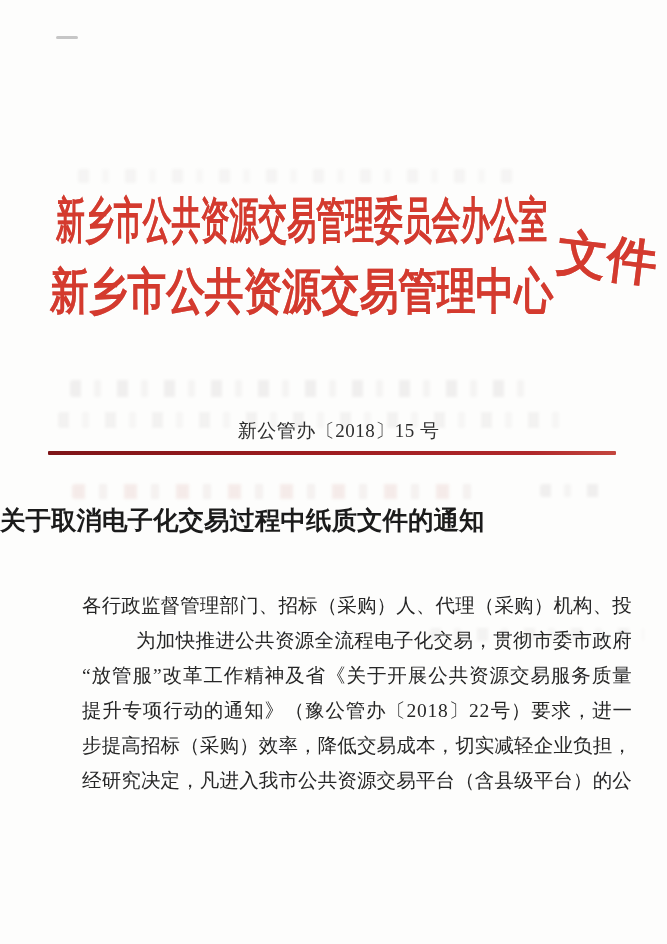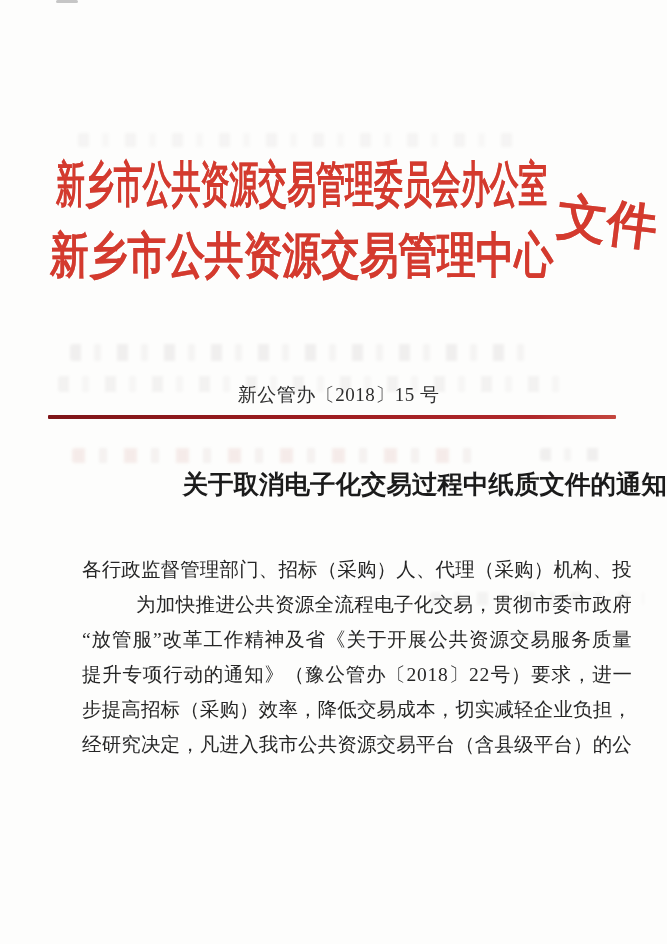--- a/index.html
+++ b/index.html
@@ -1,19 +1,20 @@
 <!DOCTYPE html>
 <html style="--header-red: #d43a2e; --separator-red: #9c1c1f; --title-text: #1b1b1b; --body-text: #262626; --page-bg: #fdfdfc;"><head>
 <meta charset="utf-8">
 <style>
   html,body{margin:0;padding:0;background:var(--page-bg,#fdfdfc);}
   .page{
     position:relative; width:667px; height:780px; overflow:hidden;
     background:var(--page-bg,#fdfdfc);
     font-family:"Liberation Serif","DejaVu Serif",serif;
+    margin-top:36px;
   }
   
   .org-line{
     position:absolute; white-space:nowrap; font-weight:700;
     color:var(--header-red,#d43a2e); font-size:49px; line-height:54px;
     transform-origin:left center;
     text-shadow:0 0 .5px rgba(190,40,30,.6);
   }
   .org1{ left:56px; top:158px; transform:scaleX(0.59); }
   .org2{ left:50px; top:229px; transform:scaleX(0.79); }
@@ -30,21 +31,21 @@
     transform:translateX(5px);
   }
   
   .red-line{
     position:absolute; left:48px; top:415px; width:568px; height:4px;
     background:linear-gradient(90deg,#7e1518,#9c1c1f 45%,#b0282b 85%,#c4463e);
     border-radius:1px;
   }
   
   .title{
-    position:absolute; left:0; right:0; top:466px; margin:0; text-align:right;
+    position:absolute; left:0; right:0; top:466px; margin:0; text-align:left;
     font-size:25.5px; font-weight:700; line-height:38px;
     color:var(--title-text,#1b1b1b);
   }
   
   .body-text{ position:absolute; left:82px; top:552px; width:550px; }
   .body-line{
     height:35px; line-height:35px; font-size:19.5px;
     color:var(--body-text,#262626); white-space:nowrap;
   }
   .body-line.justify{ display:flex; justify-content:space-between; }

